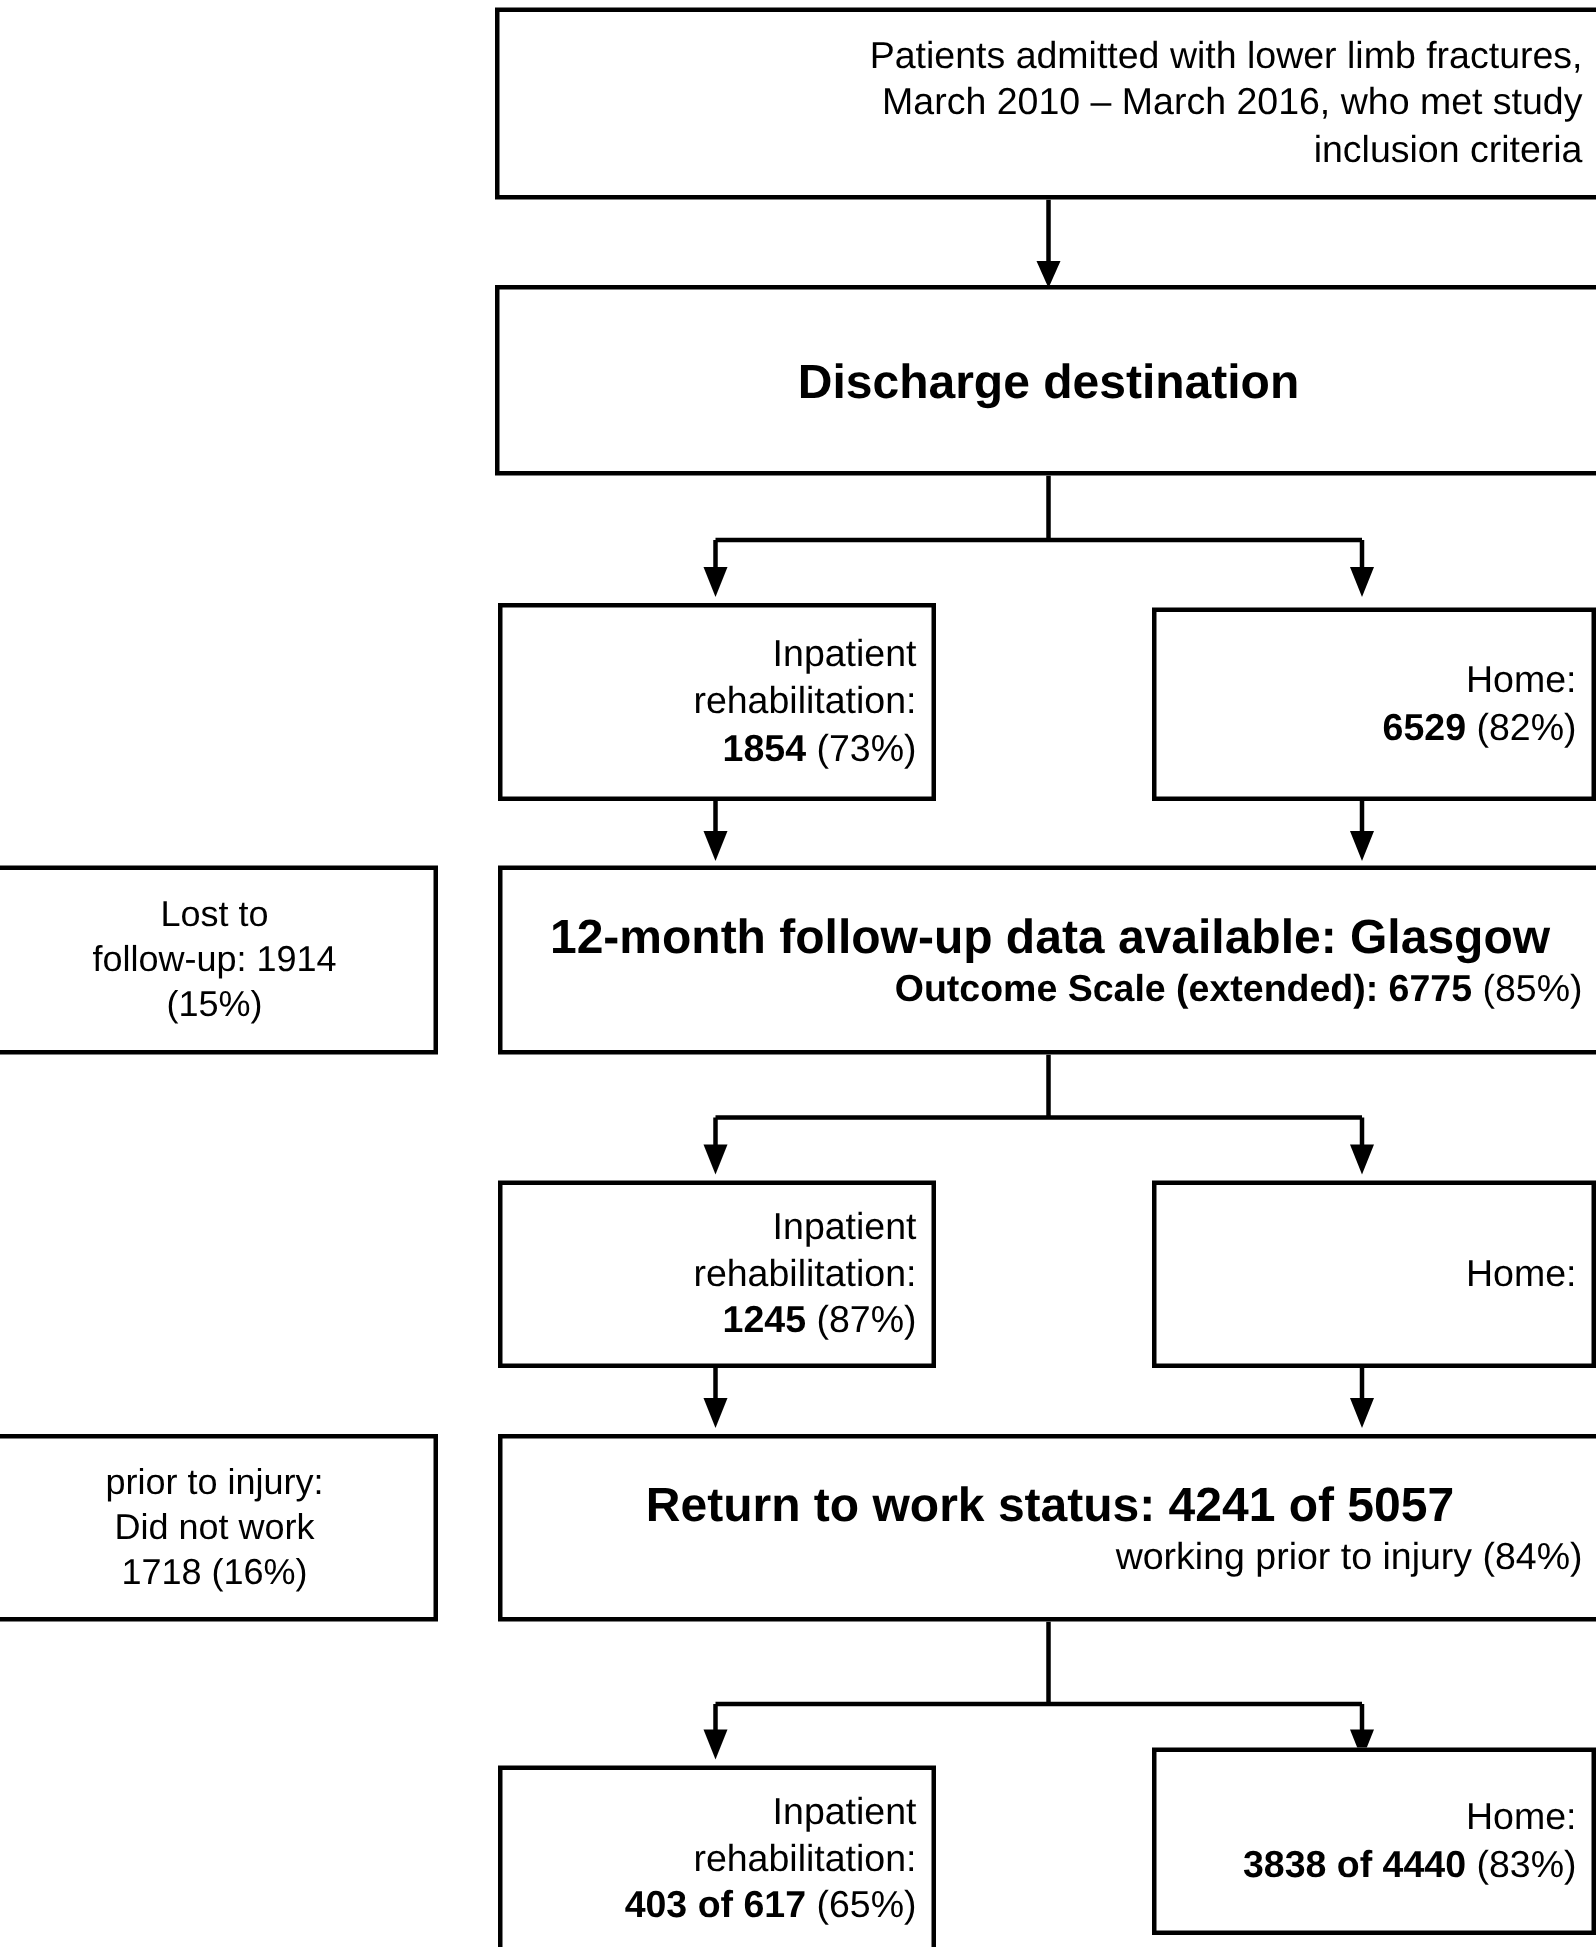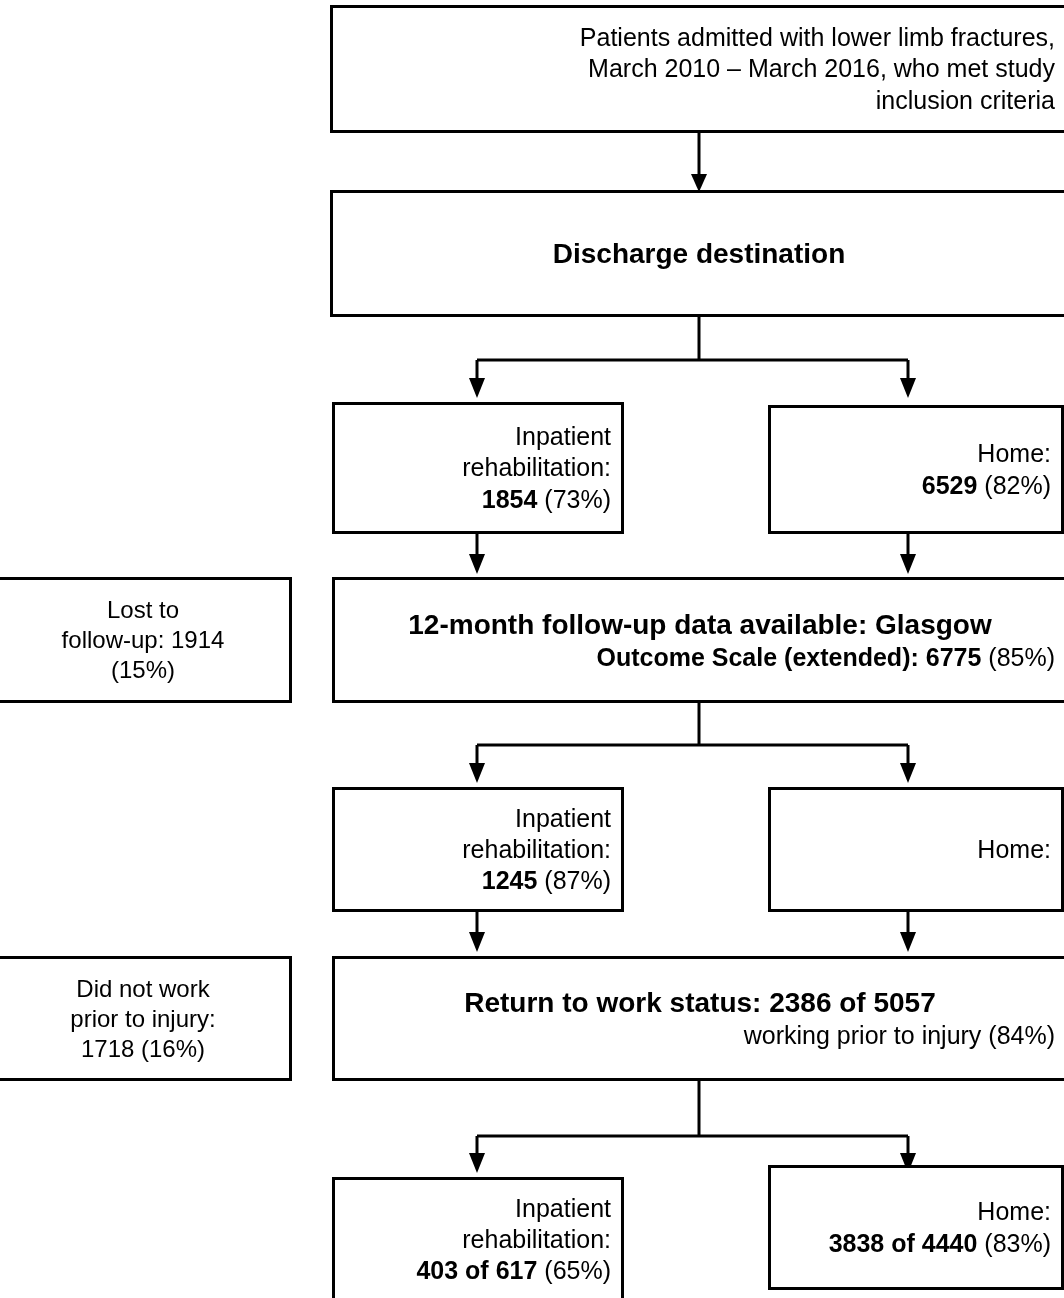--- a/index.html
+++ b/index.html
@@ -27,21 +27,21 @@
     align-items: center;
     justify-content: center;
     text-align: center;
     line-height: 1.25;
   }
   .box .inner {
     padding: 4px 10px;
     width: 100%;
   }
   .t-normal { font-size: 25px; font-weight: 400; text-align: right; }
-  .t-bold   { font-size: 28px; font-weight: 700; }
+  .t-bold   { font-size: 32px; font-weight: 700; }
   .t-side   { font-size: 24px; font-weight: 400; }
   .b { font-weight: 700; }
   .n { font-weight: 400; }
   svg.connectors {
     position: absolute;
     left: 0;
     top: 0;
     width: 1064px;
     height: 1298px;
     pointer-events: none;
@@ -153,29 +153,29 @@
   </div>
 
   <div class="box" style="left:768px; top:787px; width:296px; height:125px;">
     <div class="inner">
       <div class="t-normal">Home:</div>
     </div>
   </div>
 
   <div class="box" style="left:-6px; top:956px; width:298px; height:125px;">
     <div class="inner">
+      <div class="t-side">prior to injury:</div>
       <div class="t-side">Did not work</div>
-      <div class="t-side">prior to injury:</div>
       <div class="t-side">1718 (16%)</div>
     </div>
   </div>
 
   <div class="box" style="left:332px; top:956px; width:736px; height:125px;">
     <div class="inner">
-      <div class="t-bold">Return to work status: 2386 of 5057</div>
+      <div class="t-bold">Return to work status: 4241 of 5057</div>
       <div class="t-normal">working prior to injury (84%)</div>
     </div>
   </div>
 
   <div class="box" style="left:332px; top:1177px; width:292px; height:125px;">
     <div class="inner">
       <div class="t-normal">Inpatient</div>
       <div class="t-normal">rehabilitation:</div>
       <div class="t-normal">
         <span class="b">403 of 617</span><span class="n"> (65%)</span>

